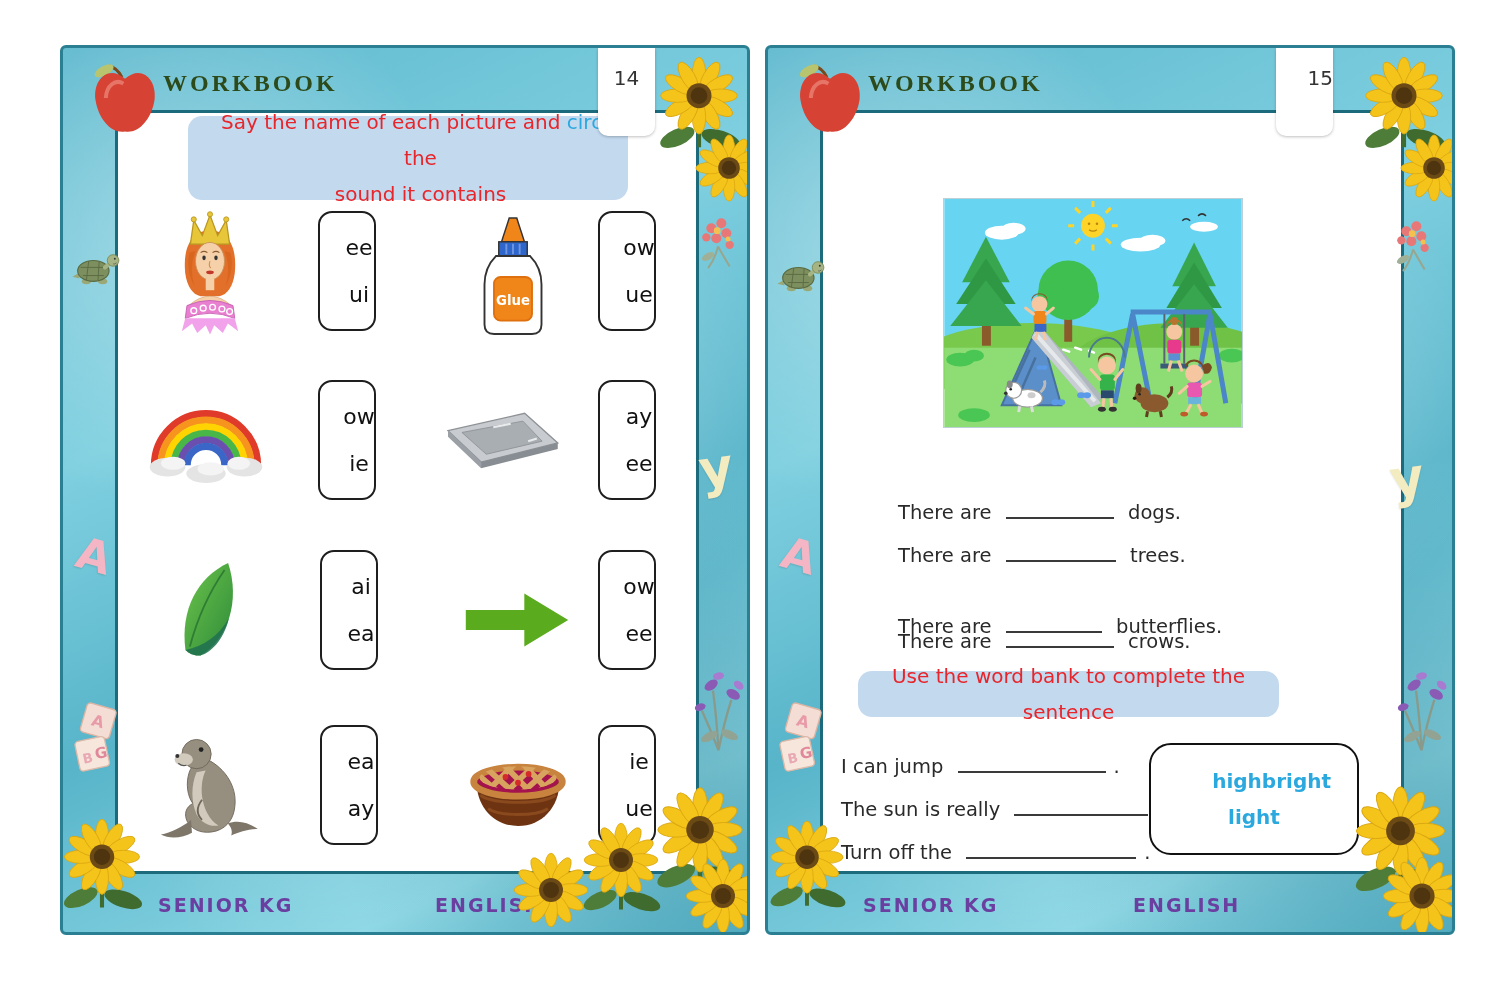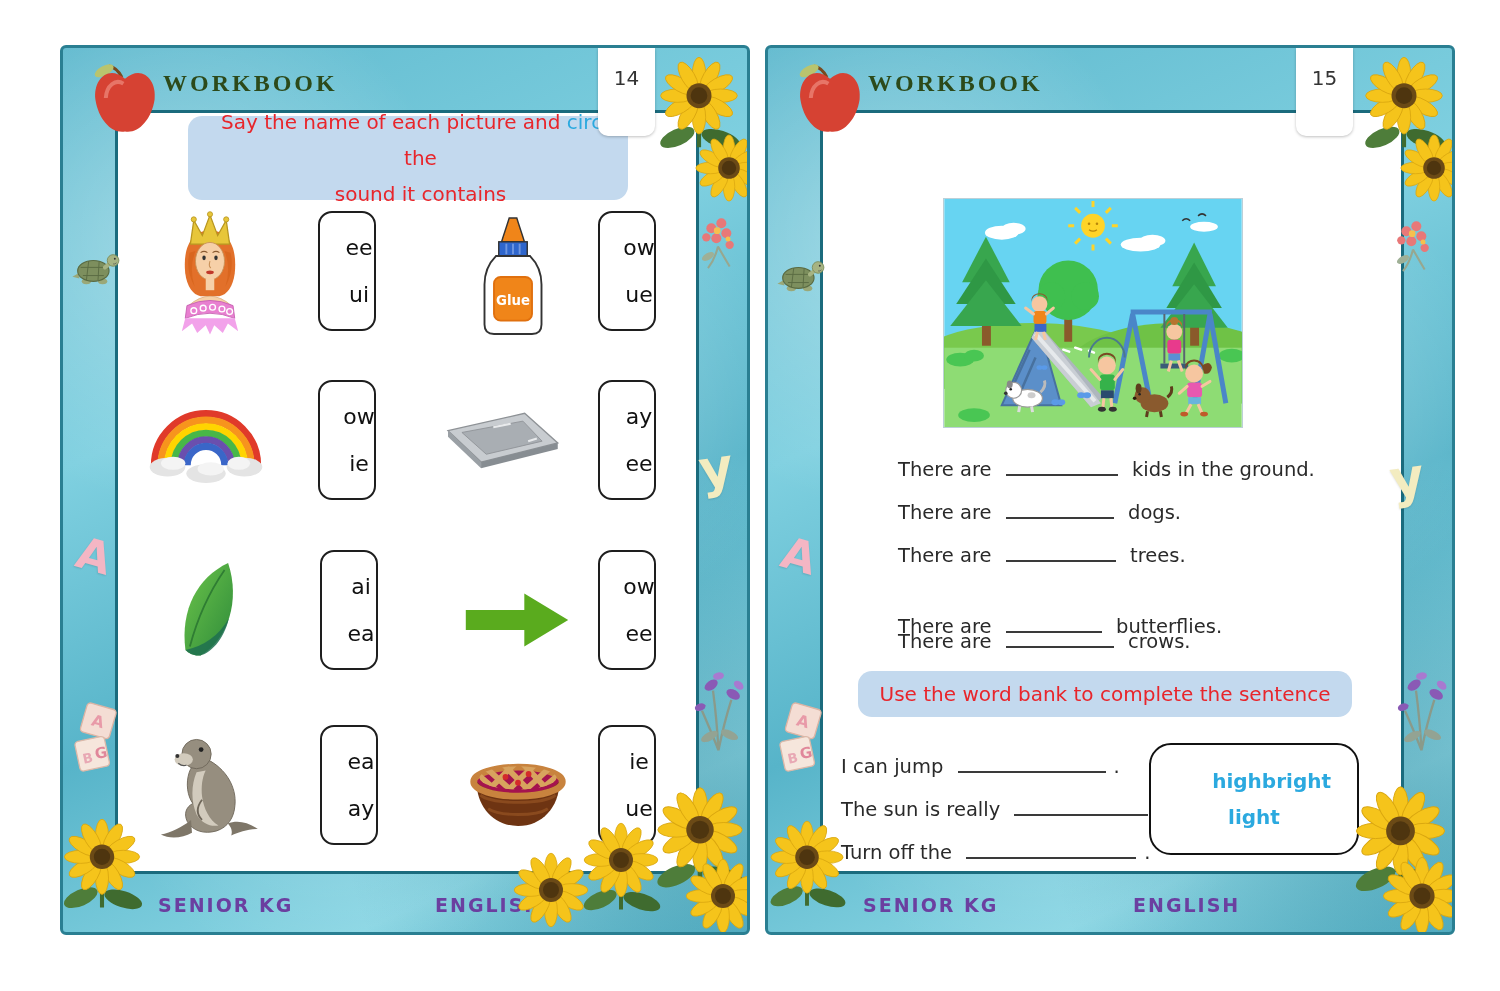--- a/index.html
+++ b/index.html
@@ -29,21 +29,21 @@
     text-align:left; font-family:"Liberation Serif", serif; font-weight:bold;
     font-size:24px; letter-spacing:3px; color:#2c4a1a; z-index:4;
   }
   .tab {
     position:absolute; top:0; width:57px; height:88px; background:#fff;
     border-radius:0 0 10px 10px; box-shadow:0 1px 3px rgba(0,0,0,.25);
     z-index:5; text-align:center; padding-top:18px;
     font-size:20px; color:#333;
   }
   .tab-left { left:535px; }
-  .tab-right { left:528px; }
+  .tab-right { left:508px;text-align:right; }
 
   .instruction-box {
     position:absolute; background:#c3d9ee; border-radius:14px; z-index:3;
     display:flex; flex-direction:column; justify-content:center; align-items:center;
     color:#e8252b; font-size:20px; line-height:36px; text-align:center;
   }
   .blue-word { color:#2ba9df; }
 
   .opt-box {
     position:absolute; width:58px; height:120px; background:#fff;
@@ -549,25 +549,20 @@
       <g fill="#5a9ae8">
         <ellipse cx="112" cy="205" rx="4" ry="3"></ellipse>
           <ellipse cx="118" cy="205" rx="4" ry="3"></ellipse>
         <ellipse cx="138" cy="198" rx="4" ry="3"></ellipse>
           <ellipse cx="144" cy="198" rx="4" ry="3"></ellipse>
         <ellipse cx="96" cy="170" rx="3" ry="2.3"></ellipse>
           <ellipse cx="101" cy="170" rx="3" ry="2.3"></ellipse>
       </g>
     </svg>
 
-    <div class="sentence" style="top:410px;">
-      <span>There are</span>
-      <span class="blank" style="width:112px;"></span>
-      <span>kids in the ground.</span>
-    </div>
     <div class="sentence" style="top:453px;">
       <span>There are</span>
       <span class="blank" style="width:108px;"></span>
       <span>dogs.</span>
     </div>
     <div class="sentence" style="top:496px;">
       <span>There are</span>
       <span class="blank" style="width:110px;"></span>
       <span>trees.</span>
     </div>
@@ -575,21 +570,21 @@
       <span>There are</span>
       <span class="blank" style="width:96px;"></span>
       <span>butterflies.</span>
     </div>
     <div class="sentence" style="top:582px;">
       <span>There are</span>
       <span class="blank" style="width:108px;"></span>
       <span>crows.</span>
     </div>
 
-    <div class="instruction-box" style="left:90px; top:623px; width:494px; height:46px;">
+    <div class="instruction-box" style="left:90px; top:623px; width:421px; height:46px;">
       <div>Use the word bank to complete the sentence</div>
     </div>
 
     <div class="sentence fill-sentence" style="top:707px;">
       <span>I can jump</span>
       <span class="blank" style="width:148px;"></span><span>.</span>
     </div>
     <div class="sentence fill-sentence" style="top:750px;">
       <span>The sun is really</span>
       <span class="blank" style="width:134px;"></span><span>.</span>

